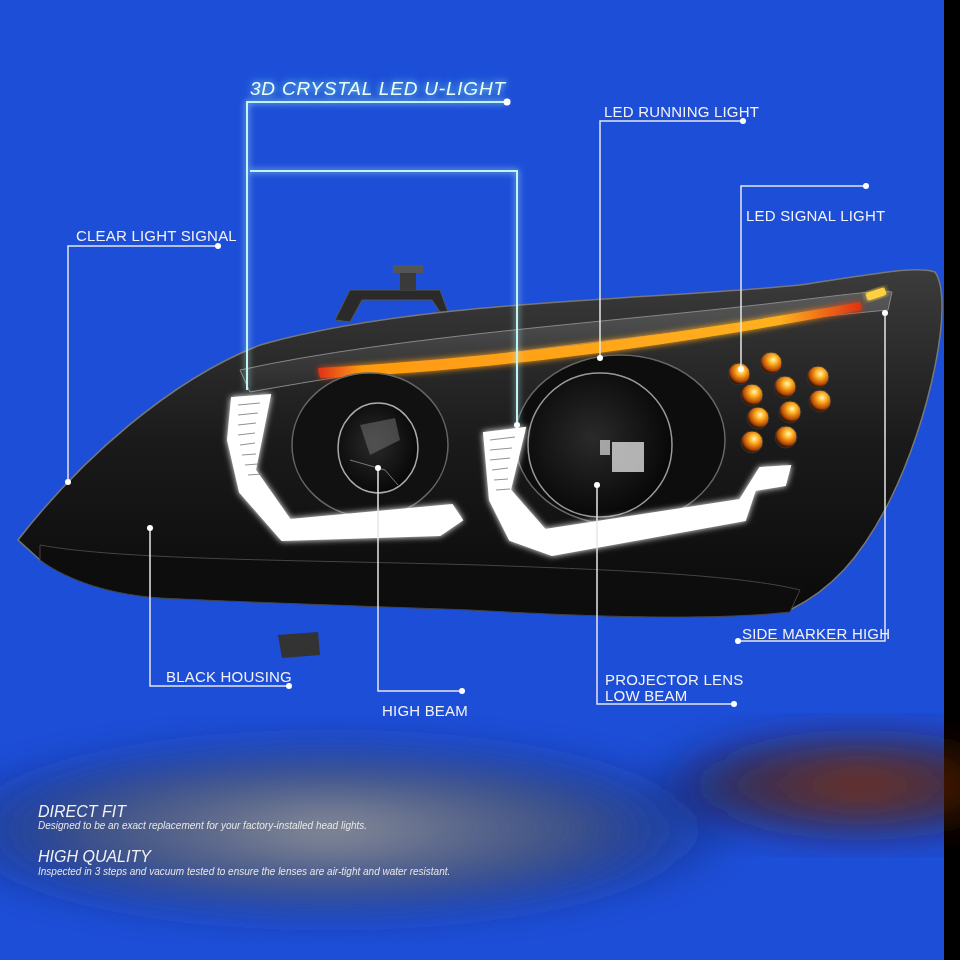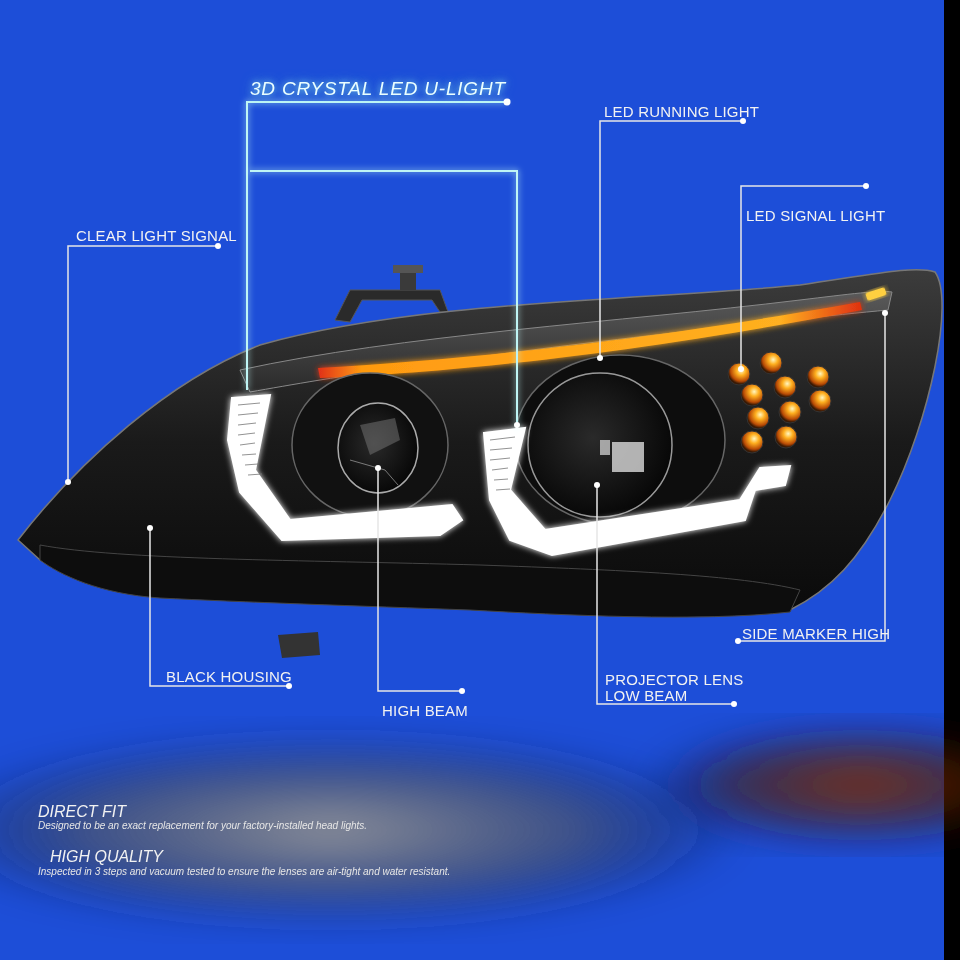--- a/index.html
+++ b/index.html
@@ -186,16 +186,16 @@
   <div class="callout-label" style="left:746px; top:171px;margin-top:38px;">LED SIGNAL LIGHT</div>
   <div class="callout-label" style="left:166px; top:670px;">BLACK HOUSING</div>
   <div class="callout-label" style="left:382px; top:676px;margin-top:28px;">HIGH BEAM</div>
   <div class="callout-label" style="left:605px; top:673px;">PROJECTOR LENS</div>
   <div class="callout-label" style="left:605px; top:689px;">LOW BEAM</div>
   <div class="callout-label" style="left:742px; top:627px;">SIDE MARKER HIGH</div>
 
   <div>
     <div class="feature-heading" style="left:38px; top:803px;">DIRECT FIT</div>
     <div class="feature-body" style="left:38px; top:820px;">Designed to be an exact replacement for your factory-installed head lights.</div>
-    <div class="feature-heading" style="left:38px; top:848px;margin-left:12px;">HIGH QUALITY</div>
+    <div class="feature-heading" style="left:38px; top:848px;">HIGH QUALITY</div>
     <div class="feature-body" style="left:38px; top:866px;text-align:right;">Inspected in 3 steps and vacuum tested to ensure the lenses are air-tight and water resistant.</div>
   </div>
 </div>
 
 </body></html>

